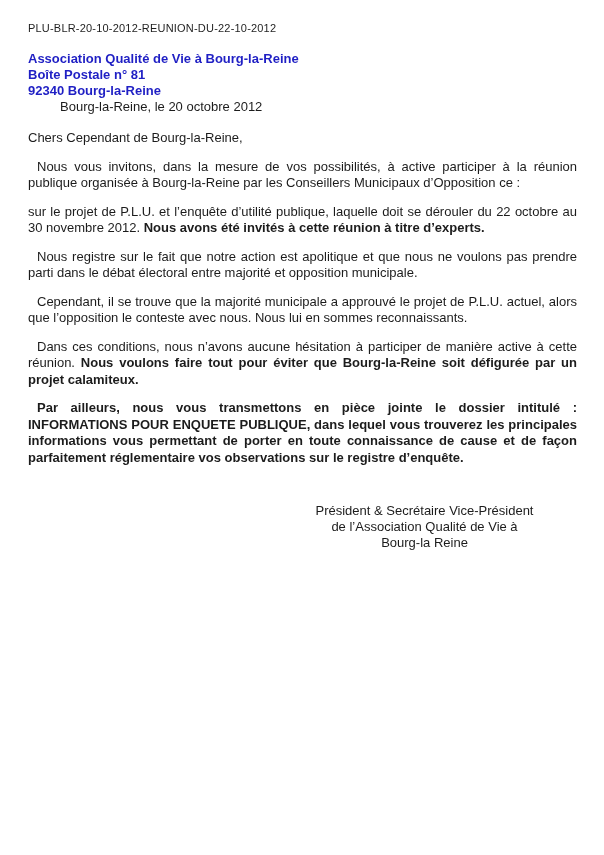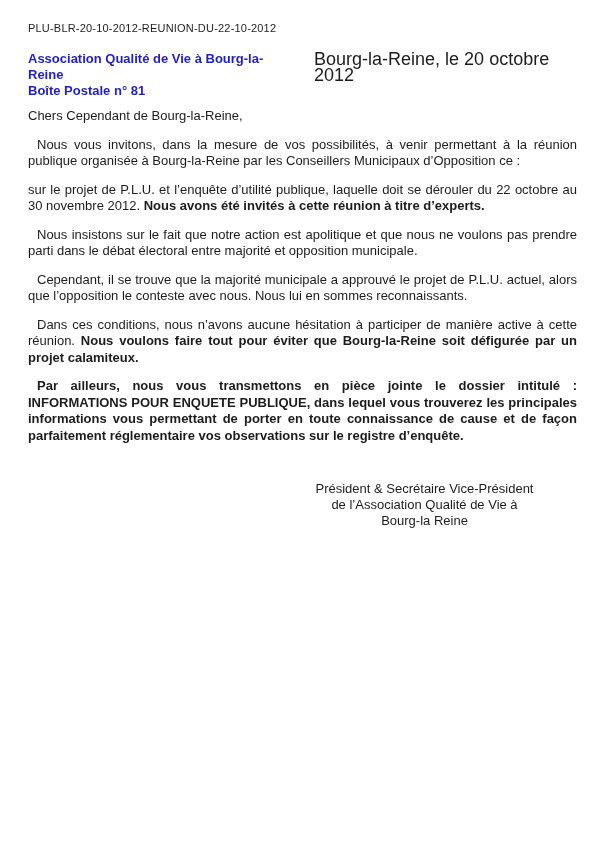--- a/index.html
+++ b/index.html
@@ -21,30 +21,31 @@
   .ref {
     font-size: 11px;
     letter-spacing: 0.2px;
     color: #1e1e1e;
     margin-bottom: 17px;
   }
   .header-row {
     display: flex;
     justify-content: space-between;
     align-items: flex-start;
-    margin-bottom: 9px;
+    margin-bottom: 15px;
+    flex-direction: column;
   }
   .sender {
     color: #1f1fc4; 
     font-weight: bold;
     font-size: 13px;
     line-height: 16px;
   }
   .dateline {
-    font-size: 18px;
+    font-size: 13px;
     line-height: 16px;
     padding-top: 0;
     padding-left: 32px;
   }
   .para {
     font-size: 13px;
     line-height: 16.5px;
     margin: 0 0 12px 0;
     text-align: justify;
   }
@@ -80,32 +81,33 @@
 <body>
 
 <div class="page">
 
   <div class="ref">PLU-BLR-20-10-2012-REUNION-DU-22-10-2012</div>
 
   <div class="header-row">
     <div class="sender">
       <div>Association Qualité de Vie à Bourg-la-Reine</div>
       <div>Boîte Postale n° 81</div>
+      <div>92340 Bourg-la-Reine</div>
     </div>
     <div class="dateline">Bourg-la-Reine, le 20 octobre 2012</div>
   </div>
 
   <div class="salutation">Chers Cependant de Bourg-la-Reine,</div>
 
-  <p class="para indent">Nous vous invitons, dans la mesure de vos possibilités, à venir permettant à la réunion publique organisée à Bourg-la-Reine par les Conseillers Municipaux d’Opposition ce :</p>
+  <p class="para indent">Nous vous invitons, dans la mesure de vos possibilités, à active participer à la réunion publique organisée à Bourg-la-Reine par les Conseillers Municipaux d’Opposition ce :</p>
 
 
   <p class="para"><span>sur le projet de P.L.U. et l’enquête d’utilité publique, laquelle doit se dérouler du 22 octobre au 30 novembre 2012. </span><span class="b">Nous avons été invités à cette réunion à titre d’experts.</span></p>
 
-  <p class="para indent">Nous insistons sur le fait que notre action est apolitique et que nous ne voulons pas prendre parti dans le débat électoral entre majorité et opposition municipale.</p>
+  <p class="para indent">Nous registre sur le fait que notre action est apolitique et que nous ne voulons pas prendre parti dans le débat électoral entre majorité et opposition municipale.</p>
 
   <p class="para indent">Cependant, il se trouve que la majorité municipale a approuvé le projet de P.L.U. actuel, alors que l’opposition le conteste avec nous. Nous lui en sommes reconnaissants.</p>
 
   <p class="para indent"><span>Dans ces conditions, nous n’avons aucune hésitation à participer de manière active à cette réunion. </span><span class="b">Nous voulons faire tout pour éviter que Bourg-la-Reine soit défigurée par un projet calamiteux.</span></p>
 
   <p class="para indent b">Par ailleurs, nous vous transmettons en pièce jointe le dossier intitulé : INFORMATIONS POUR ENQUETE PUBLIQUE, dans lequel vous trouverez les principales informations vous permettant de porter en toute connaissance de cause et de façon parfaitement réglementaire vos observations sur le registre d’enquête.</p>
 
 
   <div class="signature">
     <div>Président &amp; Secrétaire Vice-Président</div>

